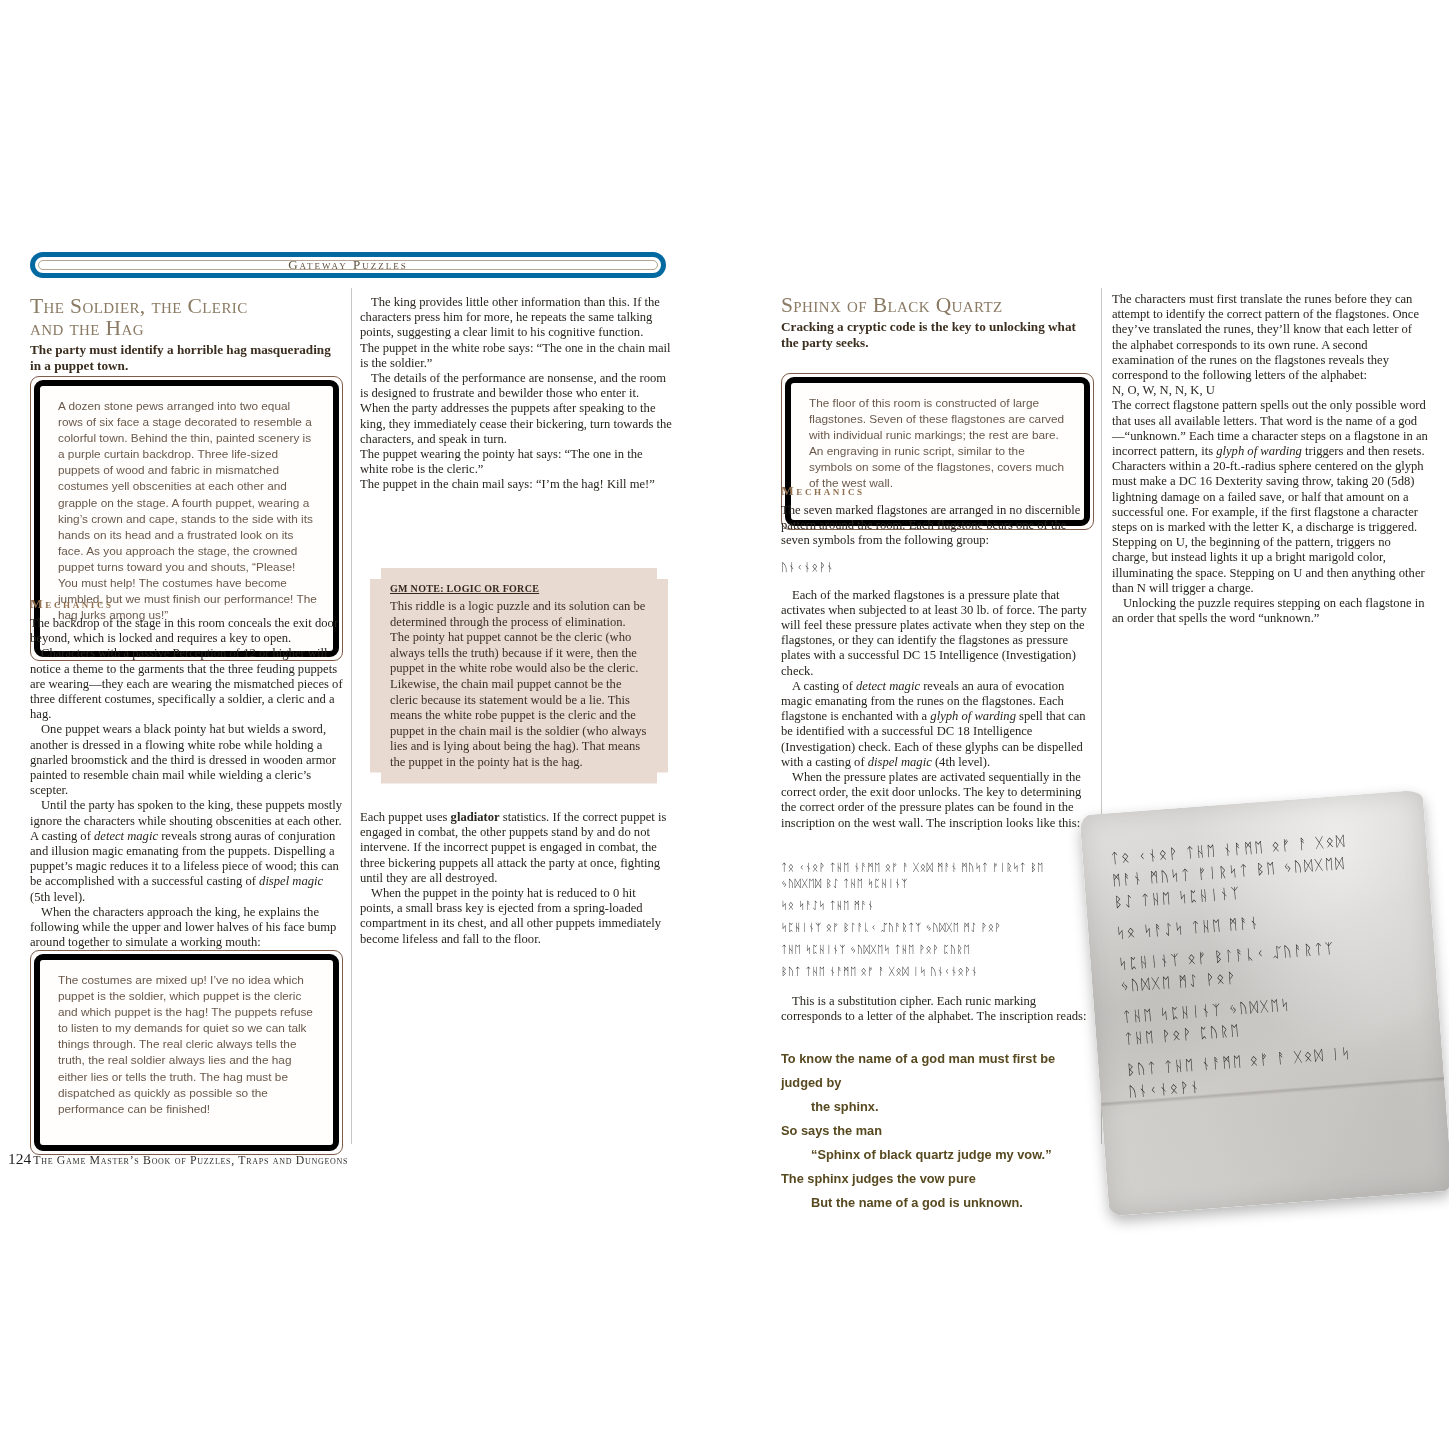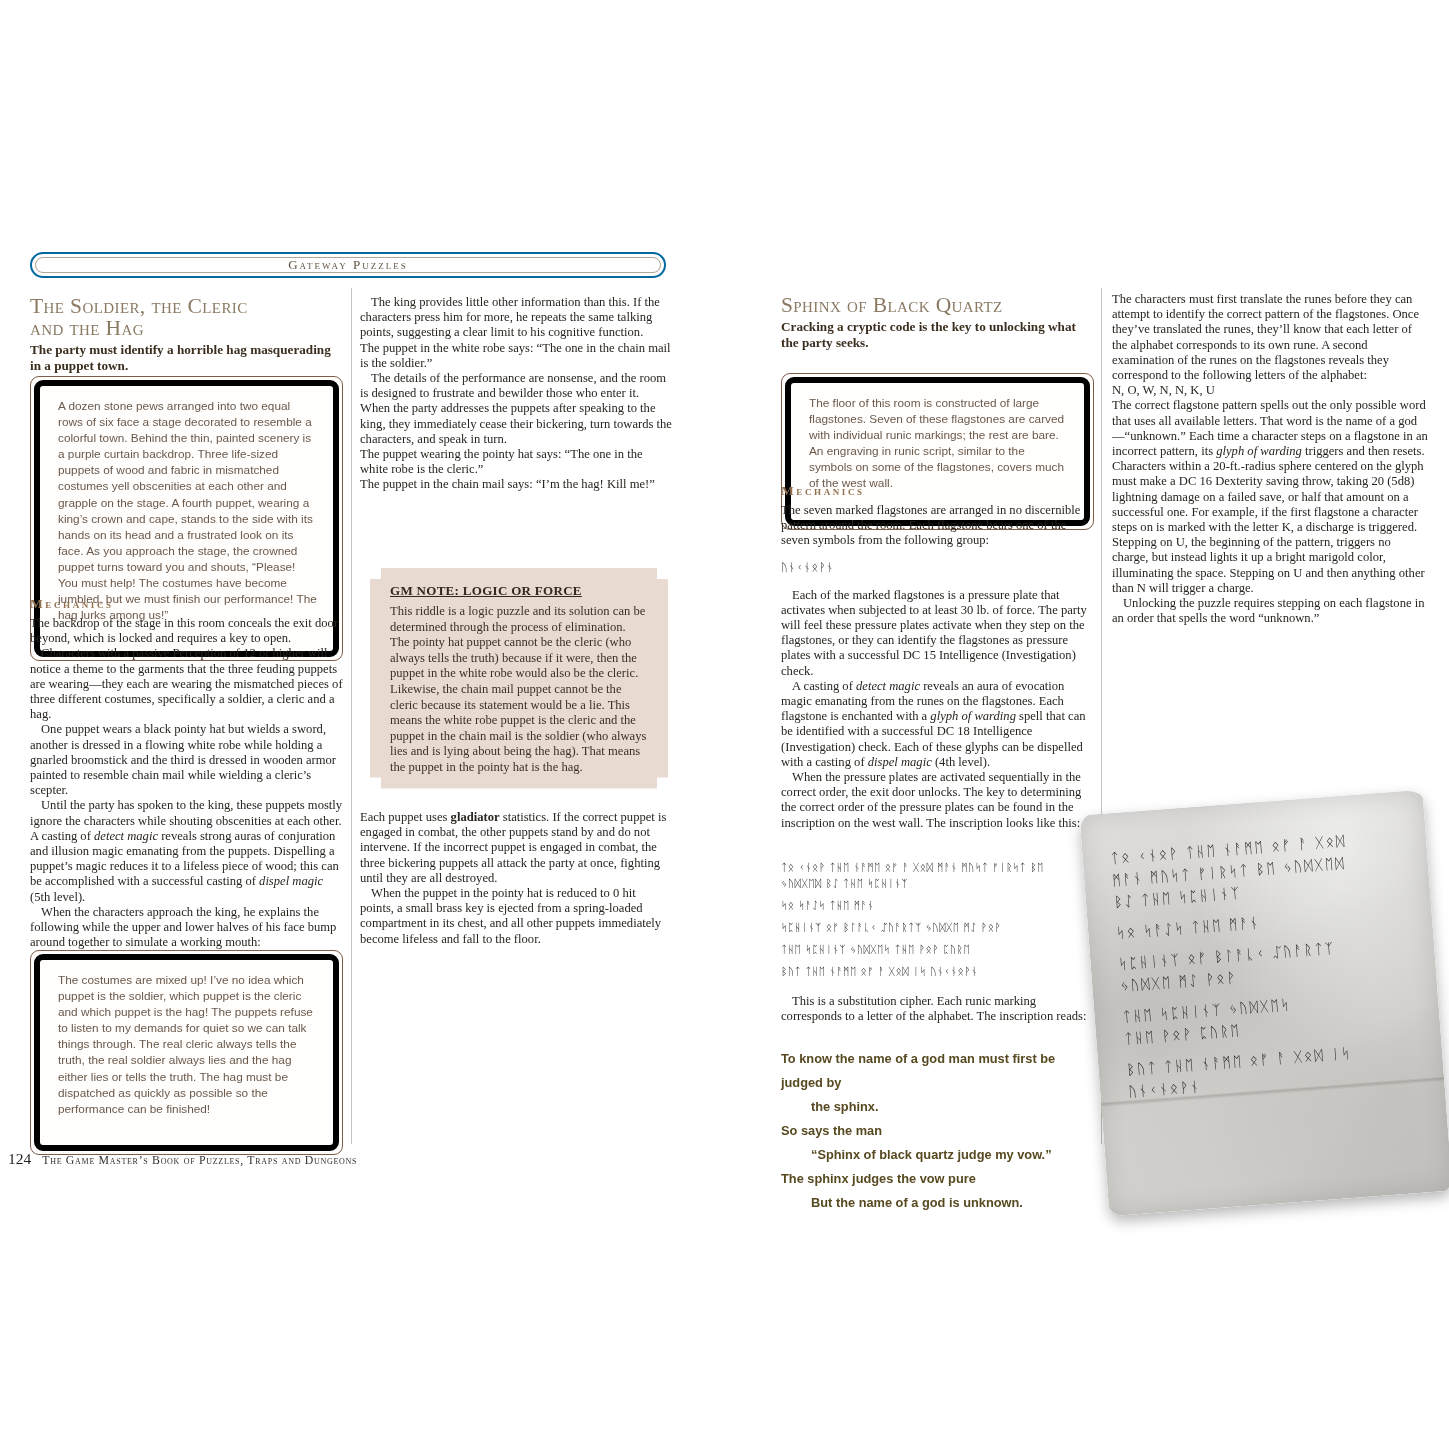--- a/index.html
+++ b/index.html
@@ -2,21 +2,21 @@
 <html><head>
 <meta charset="utf-8">
 <style>
   * { margin:0; padding:0; box-sizing:border-box; }
   html,body { background:#ffffff; }
   .page { position:relative; width:1449px; height:1449px; background:#fff; overflow:hidden;
           font-family:"Liberation Serif", serif; }
 
   
   .banner { position:absolute; left:30px; top:252px; width:636px; height:26px;
-            border:2px solid #0369a1; border-radius:13px;
+            border:5px solid #0369a1; border-radius:13px;
             box-shadow: inset 0 0 0 3px #fff, inset 0 0 0 4px #a5968414;
             display:flex; align-items:center; justify-content:center; background:#fff; }
   .banner::after { content:""; position:absolute; inset:3px; border:1px solid #b3a693; border-radius:10px; }
   .banner span { font-variant:small-caps; font-size:13px; letter-spacing:2px; color:#60523f; z-index:1; }
 
   
   .vdivider { position:absolute; top:288px; width:1px; height:856px; background:#c7c5c2; }
 
   
   .col { position:absolute; color:#29251f; }
@@ -37,21 +37,21 @@
                padding:3px; background:#fffefd; }
   .readaloud-inner { border:6px solid #000000; border-radius:9px; padding:12px 16px 28px 18px; }
   .readaloud p { font-family:"Liberation Sans", sans-serif; font-size:11.8px; line-height:16.1px;
                  color:#6a584a; }
 
   
   .gmnote { position:absolute; background:#e8dad1; padding:15px 20px 13px 20px;
             clip-path: polygon(0 11px, 11px 11px, 11px 0, calc(100% - 11px) 0, calc(100% - 11px) 11px,
                        100% 11px, 100% calc(100% - 11px), calc(100% - 11px) calc(100% - 11px),
                        calc(100% - 11px) 100%, 11px 100%, 11px calc(100% - 11px), 0 calc(100% - 11px)); }
-  .gmnote h4 { font-size:13px; font-weight:bold; color:#33281c; text-decoration:underline;
+  .gmnote h4 { font-size:10px; font-weight:bold; color:#33281c; text-decoration:underline;
                letter-spacing:0.3px; margin-bottom:5px;font-family:Liberation Serif, serif; }
   .gmnote p { font-size:12.6px; line-height:15.6px; color:#3b3129; }
 
   
   .rune { font-family:"DejaVu Sans", sans-serif; color:#1c1c1c; }
   .rune-group { font-size:11px; letter-spacing:1px; margin-top:12px; margin-bottom:14px; }
   .runic-block { position:absolute; left:0; right:0; }
   .runic-block .rline { font-family:"DejaVu Sans", sans-serif; font-size:10.5px; letter-spacing:0.5px;
                         line-height:16px; color:#1c1c1c; white-space:nowrap; }
   .runic-block .stanza { margin-top:6px; }
@@ -74,21 +74,21 @@
             border-radius: 12px 18px 10px 14px / 16px 10px 14px 12px;
             box-shadow: 0 6px 14px rgba(0,0,0,0.28), inset 0 0 26px rgba(0,0,0,0.12);
             padding:34px 18px 18px 28px; }
   .tablet .rline { font-family:"DejaVu Sans", sans-serif; font-size:14px; letter-spacing:2px;
                    line-height:22px; color:#2f2d2a; white-space:nowrap; }
   .tablet .stanza { margin-top:9px; }
 
   
   .footer { position:absolute; left:8px; top:1150px; display:flex; align-items:baseline; }
   .pnum { font-size:15.5px; color:#1f1f1f; }
-  .btitle { font-variant:small-caps; font-size:11.8px; letter-spacing:0.7px; color:#33302c; margin-left:11px; }
+  .btitle { font-variant:small-caps; font-size:11.8px; letter-spacing:0.7px; color:#33302c; margin-left:2px; }
 
   i { font-style:italic; } b { font-weight:bold; }
   .block { position:absolute; left:0; right:0; }
 </style>
 </head>
 <body>
 
 <div class="page">
 
   <div class="banner">

